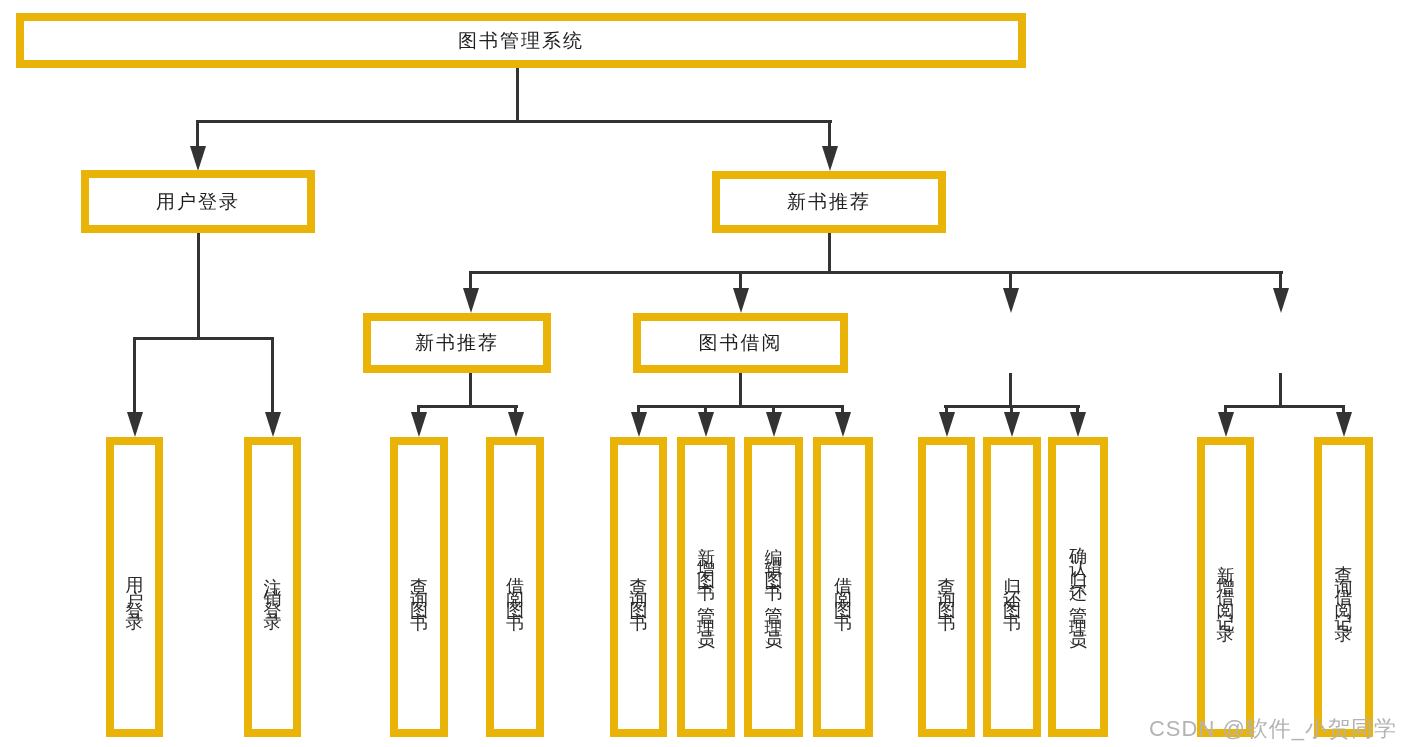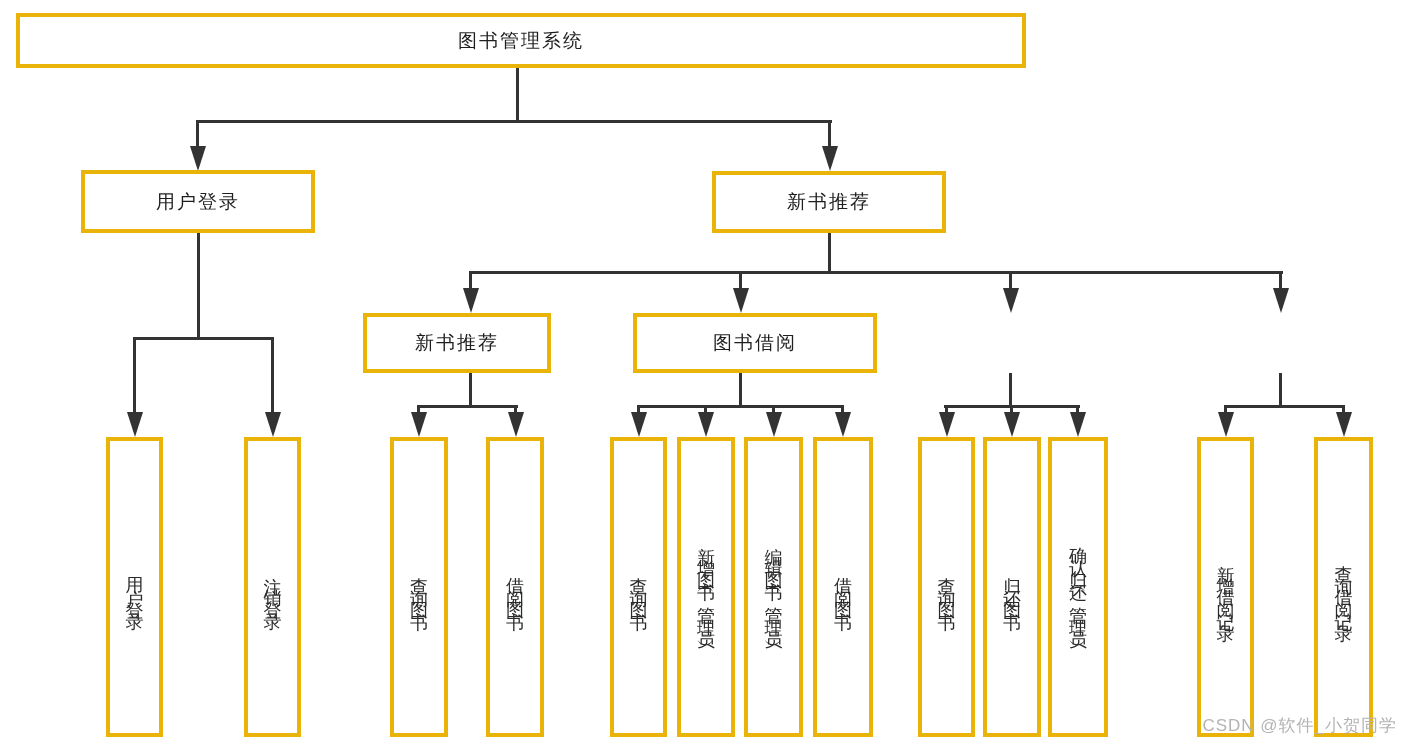--- a/index.html
+++ b/index.html
@@ -7,21 +7,21 @@
     position: relative;
     width: 1405px;
     height: 747px;
     background: #ffffff;
     font-family: "Liberation Sans", sans-serif;
     overflow: hidden;
   }
   .box {
     position: absolute;
     box-sizing: border-box;
-    border: 4px solid #eab308;
+    border: 8px solid #eab308;
     background: #ffffff;
     display: flex;
     align-items: center;
     justify-content: center;
     color: #1f1f1f;
     font-size: 19px;
     letter-spacing: 2px;
     font-family: Liberation Serif, serif;
   }
   .vbox {
@@ -38,21 +38,21 @@
     position: absolute;
     width: 0; height: 0;
     border-left: 8px solid transparent;
     border-right: 8px solid transparent;
     border-top: 25px solid #333333;
   }
   .watermark {
     position: absolute;
     top: 714px;
     right: 8px;
-    font-size: 17px;
+    font-size: 22px;
     color: #b3b3b3;
     letter-spacing: 1px;
     z-index: 5;
     white-space: nowrap;
   }
 </style>
 </head>
 <body>
 
 <div class="canvas">
@@ -81,21 +81,21 @@
   <div class="vl" style="left:469px; top:271px; height:17px;"></div>
   <div class="ar" style="left:463px; top:288px;"></div>
   <div class="vl" style="left:739px; top:271px; height:17px;"></div>
   <div class="ar" style="left:733px; top:288px;"></div>
   <div class="vl" style="left:1009px; top:271px; height:17px;"></div>
   <div class="ar" style="left:1003px; top:288px;"></div>
   <div class="vl" style="left:1279px; top:271px; height:17px;"></div>
   <div class="ar" style="left:1273px; top:288px;"></div>
 
   <div class="box" style="left:363px; top:313px; width:188px; height:60px;">新书推荐</div>
-  <div class="box" style="left:633px; top:313px; width:244px; height:60px;">图书借阅</div>
+  <div class="box" style="left:633px; top:313px; width:215px; height:60px;">图书借阅</div>
 
   <div class="vl" style="left:469px; top:373px; height:32px;"></div>
   <div class="hl" style="left:417px; top:405px; width:101px;"></div>
   <div class="vl" style="left:417px; top:405px; height:8px;"></div>
   <div class="ar" style="left:411px; top:412px;"></div>
   <div class="vl" style="left:514px; top:405px; height:8px;"></div>
   <div class="ar" style="left:508px; top:412px;"></div>
 
   <div class="vl" style="left:739px; top:373px; height:32px;"></div>
   <div class="hl" style="left:637px; top:405px; width:207px;"></div>

